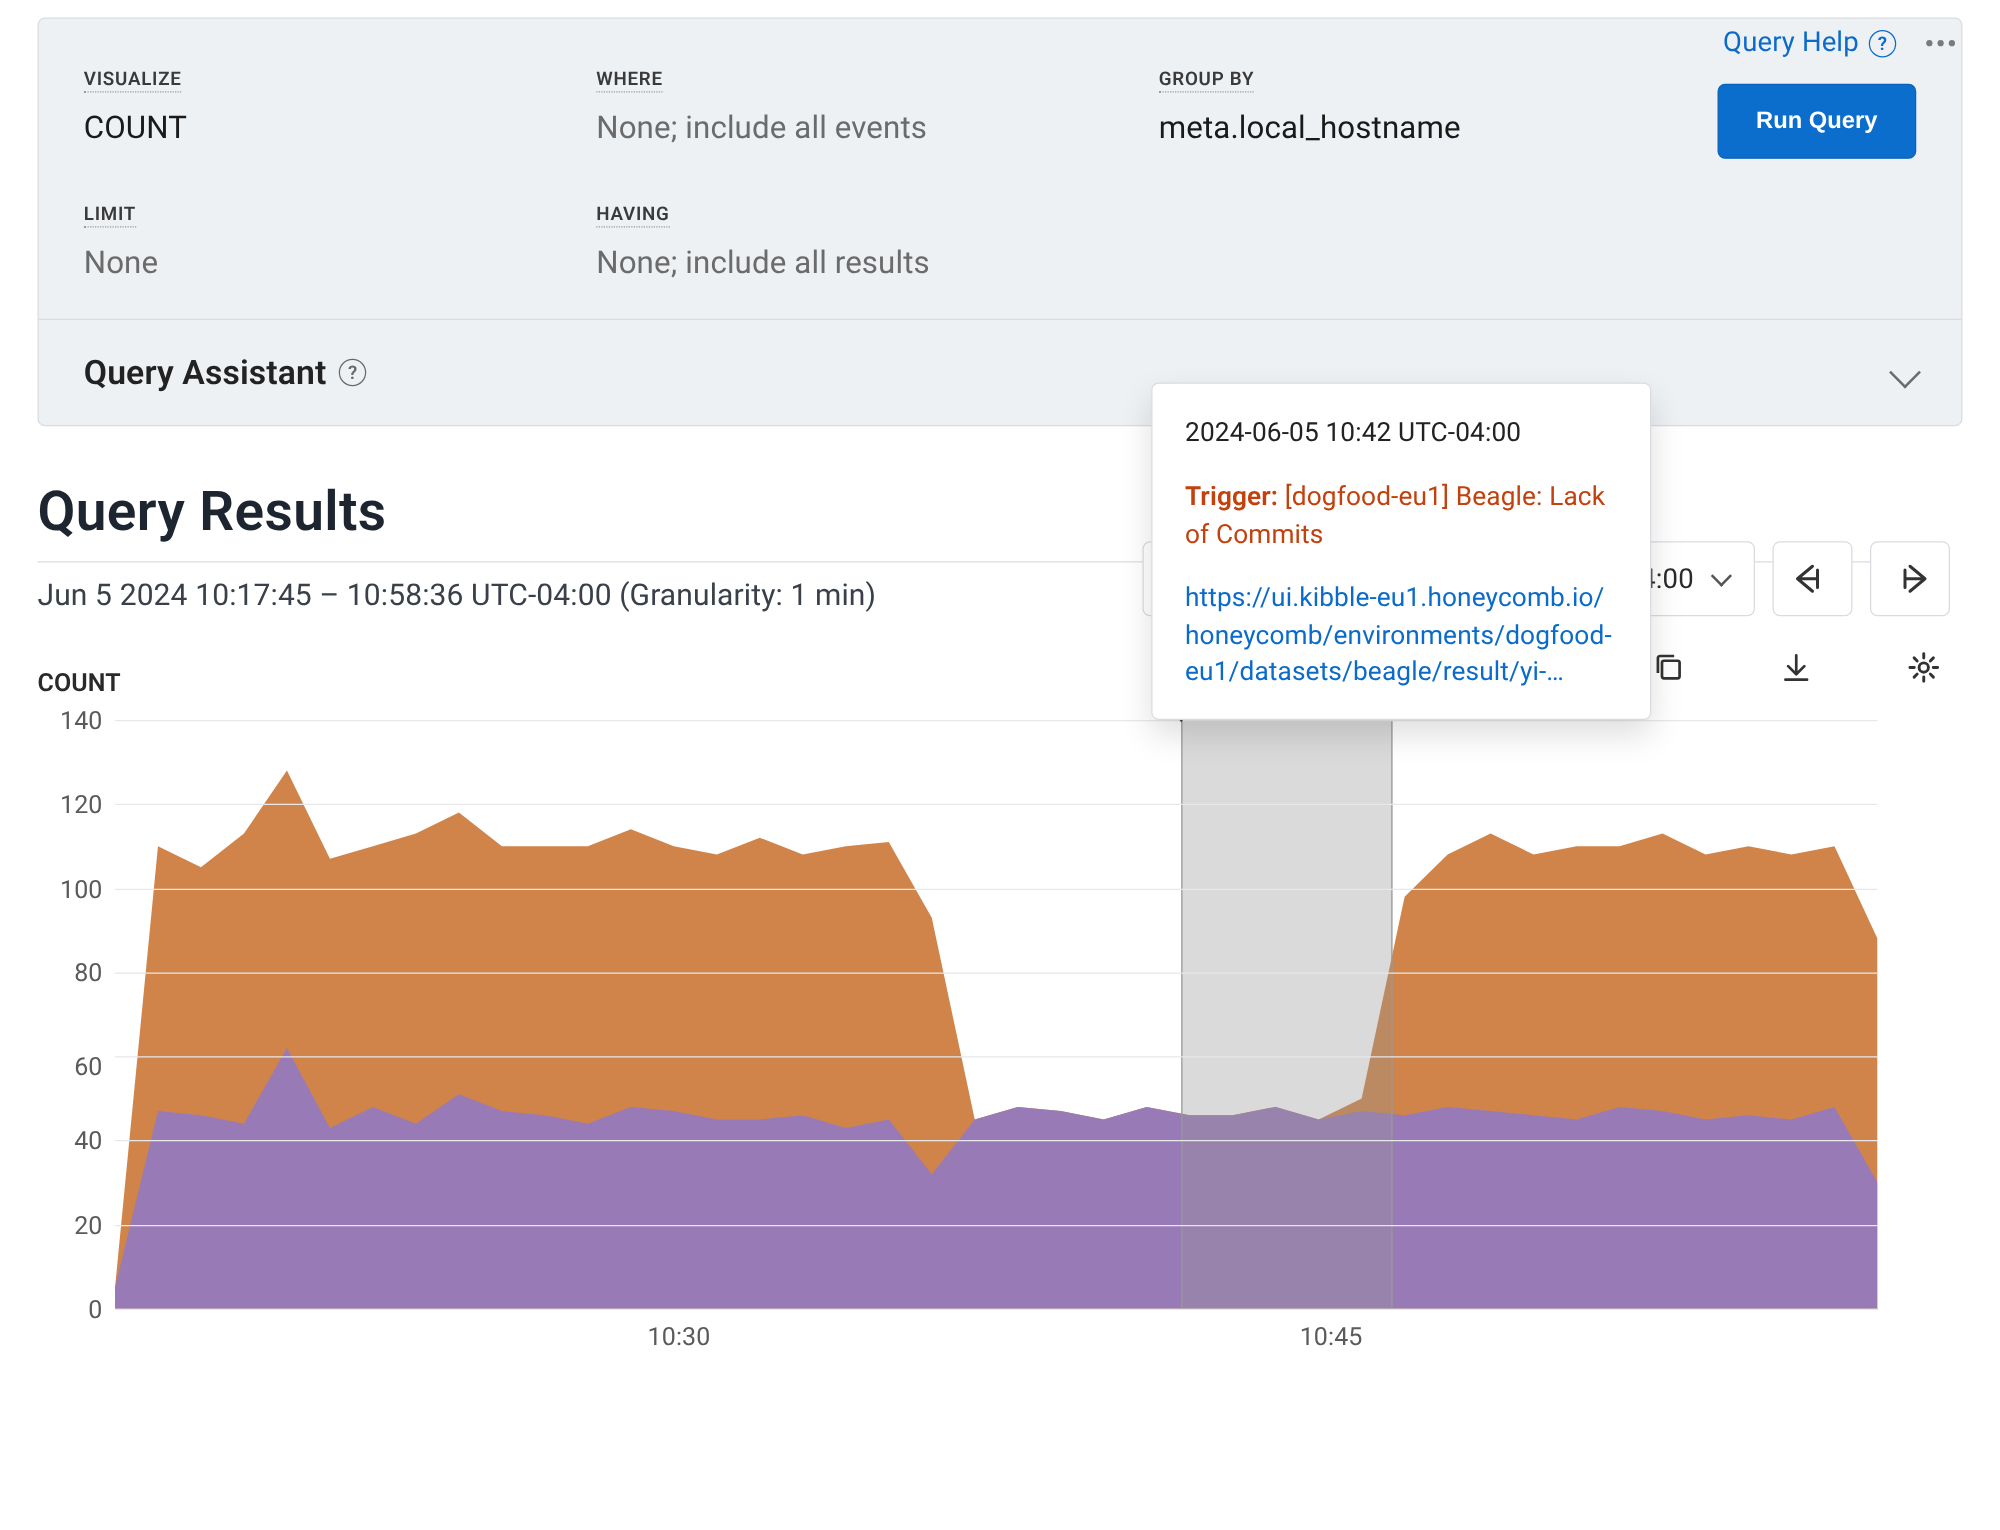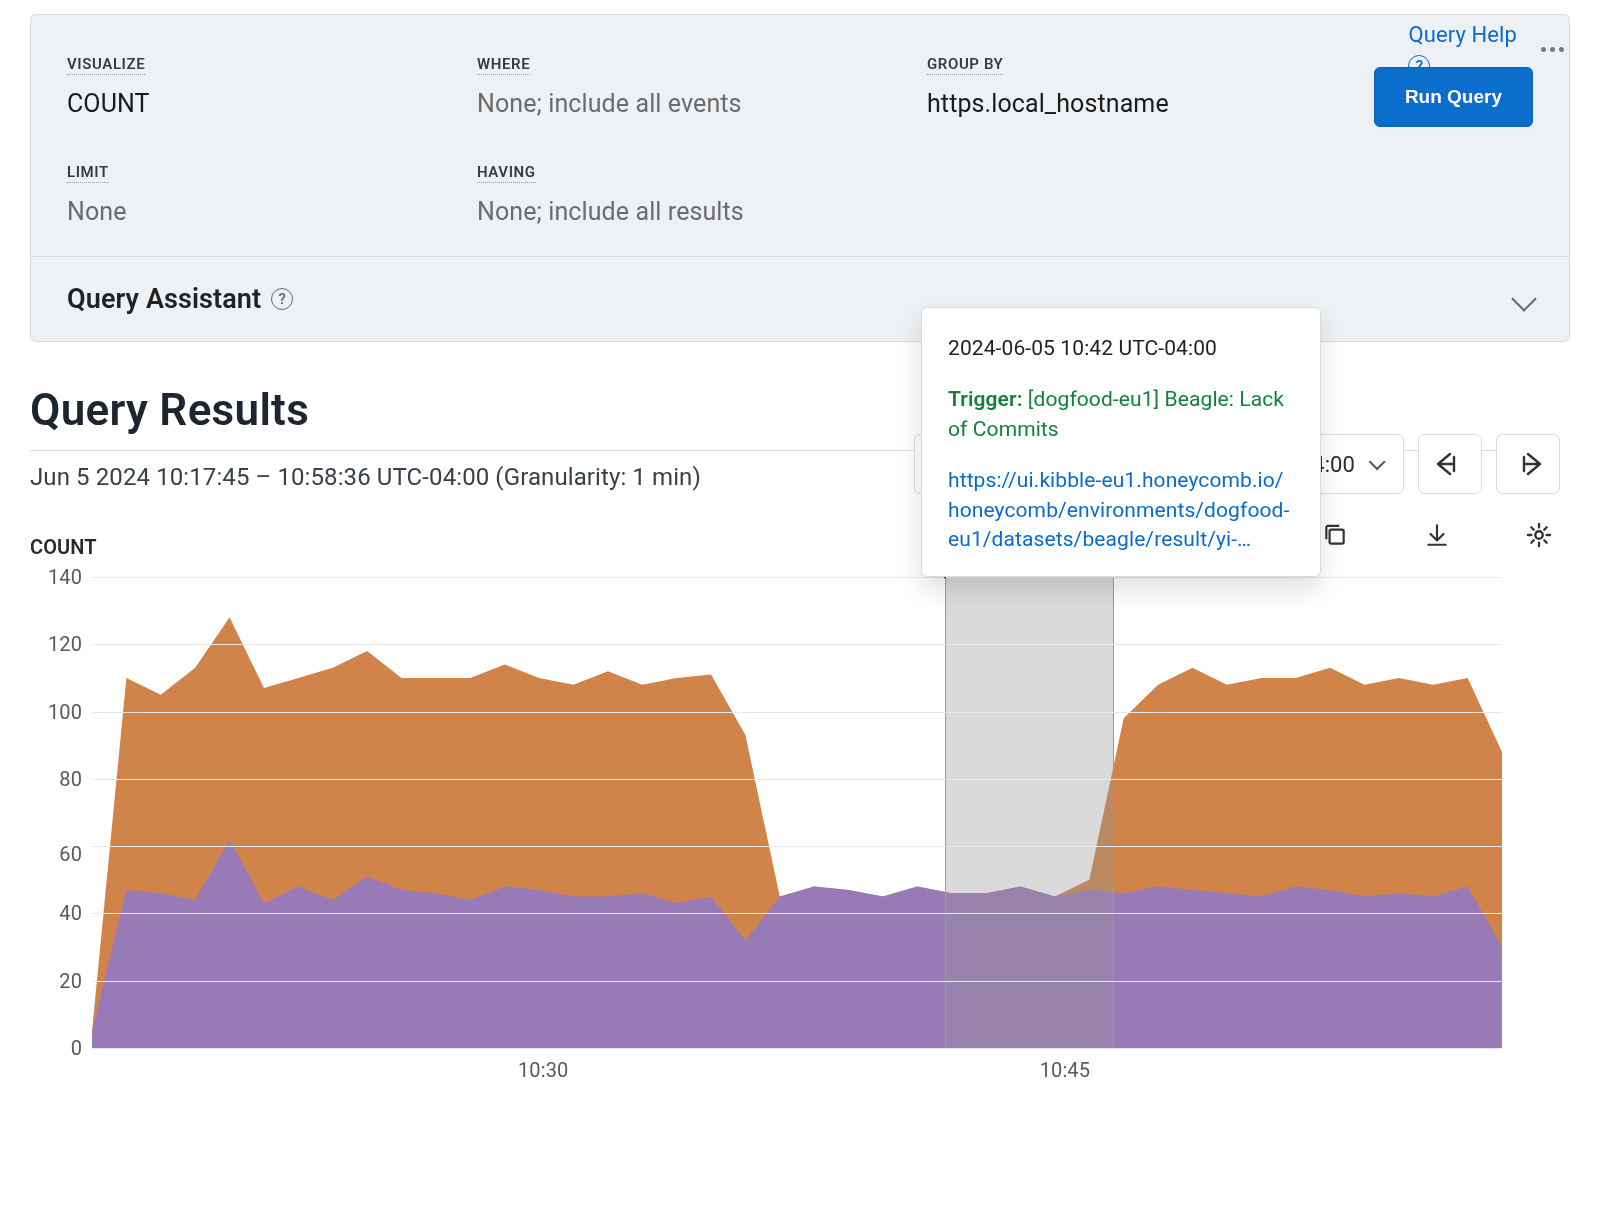--- a/index.html
+++ b/index.html
@@ -49,21 +49,21 @@
     display: inline-block;
     padding-bottom: 1px;
     margin-bottom: 14px;
   }
   .field-value { font-size: 25px; color: var(--text-dark); }
   .field-value.muted { color: var(--text-light); }
   .top-right {
     position: absolute; top: 22px; right: 30px;
     display: flex; align-items: center; gap: 18px;
   }
-  .help-link { color: var(--blue-link); font-size: 22px; text-decoration: none; cursor: pointer; display: inline-flex; gap: 8px; flex-direction: column; }
+  .help-link { color: var(--blue-link); font-size: 22px; text-decoration: none; cursor: pointer; display: inline-flex; align-items: center; gap: 8px; }
   .dots { cursor: pointer; color: #7a7a7a; display: flex; gap: 4px; padding: 6px; }
   .dots span { width: 5px; height: 5px; background: #7a7a7a; border-radius: 50%; display: block; }
   .run-btn {
     background: var(--blue-btn);
     border: 1px solid var(--blue-btn-border);
     color: #fff; font-weight: 600; font-size: 19px;
     padding: 18px 30px; border-radius: 6px; cursor: pointer;
     align-self: start; justify-self: end; margin-top: 18px;
   }
   .assistant-row {
@@ -98,21 +98,21 @@
     position: absolute; width: 0; height: 0;
     border-left: 8px solid transparent; border-right: 8px solid transparent; border-top: 12px solid #444;
   }
   .tooltip {
     position: absolute; background: #fff; border: 1px solid var(--border-gray);
     border-radius: 6px; box-shadow: 0 12px 26px rgba(0,0,0,0.13);
     padding: 26px 26px 22px 26px; width: 400px; z-index: 50;
     font-size: 21px; line-height: 1.4;
   }
   .tooltip .ts { color: #222; margin-bottom: 22px; }
-  .tooltip .trigger { color: #15803d; margin-bottom: 22px; }
+  .tooltip .trigger { color: #c2410c; margin-bottom: 22px; }
   .tooltip .trigger b { font-weight: 600; }
   .tooltip .lnk { color: var(--blue-link); word-break: break-all; cursor: pointer; }
   .circ-q {
     display: inline-flex; width: 22px; height: 22px; border: 1.8px solid currentColor;
     border-radius: 50%; align-items: center; justify-content: center; font-size: 15px; font-weight: 600;
   }
 </style>
 </head>
 <body>
 
@@ -134,21 +134,21 @@
     <div>
       <div class="field-label">VISUALIZE</div>
       <div class="field-value">COUNT</div>
     </div>
     <div>
       <div class="field-label">WHERE</div>
       <div class="field-value muted">None; include all events</div>
     </div>
     <div>
       <div class="field-label">GROUP BY</div>
-      <div class="field-value">https.local_hostname</div>
+      <div class="field-value">meta.local_hostname</div>
     </div>
     <button class="run-btn">Run Query</button>
 
     <div>
       <div class="field-label">LIMIT</div>
       <div class="field-value muted">None</div>
     </div>
     <div>
       <div class="field-label">HAVING</div>
       <div class="field-value muted">None; include all results</div>

